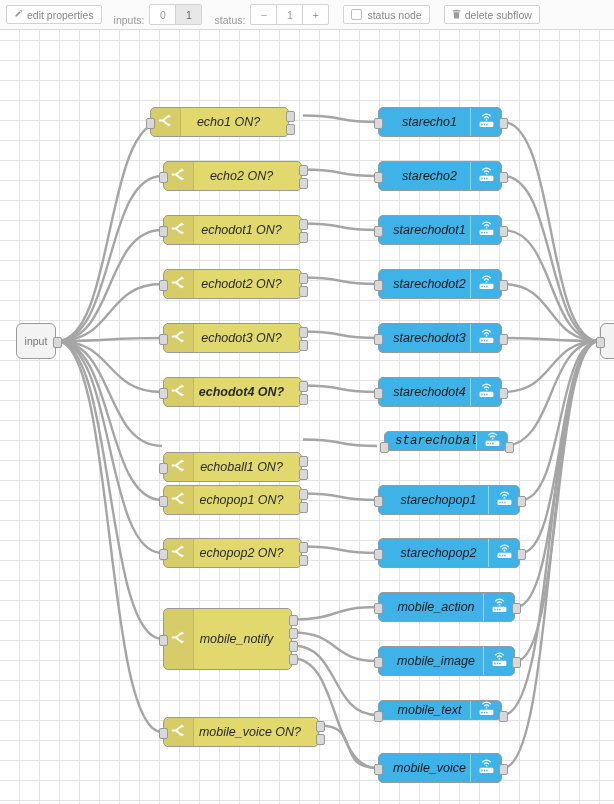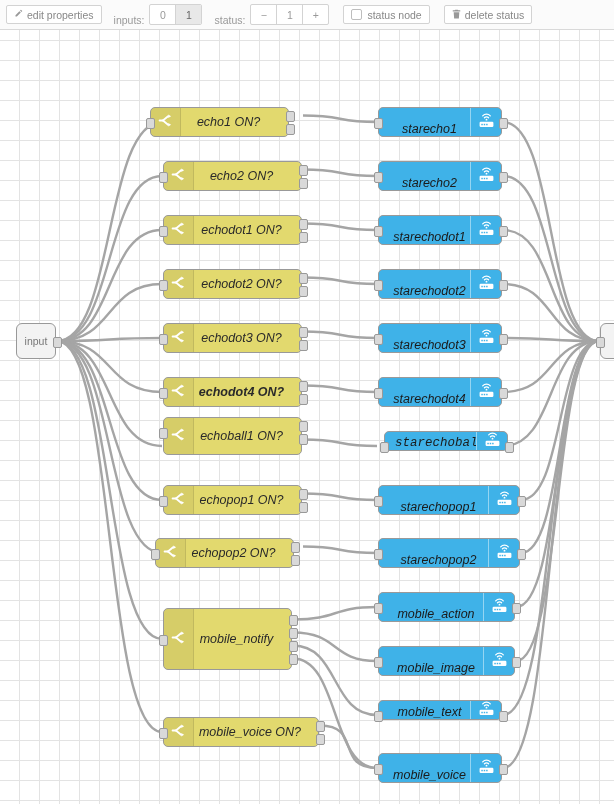--- a/index.html
+++ b/index.html
@@ -42,21 +42,21 @@
              text-align:center;white-space:nowrap;overflow:hidden;}
 
   
   .n-switch{background:#e2d96e;}
   .n-switch .icobox{width:29px;height:100%;border-right:1px solid rgba(0,0,0,.10);
         background:rgba(0,0,0,.05);border-radius:4px 0 0 4px;
         display:flex;align-items:center;justify-content:center;flex:0 0 29px;}
   .n-switch .lbl{padding-right:12px;}
 
   
-  .n-dev{background:#3fb2e8;align-items:flex-end;}
+  .n-dev{background:#3fb2e8;}
   .n-dev .lbl{color:#1b1b1b;padding-left:10px;}
   .n-dev .icobox{width:30px;height:100%;border-left:1px solid rgba(255,255,255,.45);
         display:flex;align-items:center;justify-content:center;flex:0 0 30px;}
 
   
   .n-end{background:#f3f3f3;border:1px solid #999;border-radius:6px;
          display:flex;align-items:center;justify-content:center;}
   .n-end .lbl{font-size:10.5px;font-style:normal;color:#777;}
 
   .port{position:absolute;width:9px;height:11px;background:#d9d9d9;
@@ -97,21 +97,21 @@
       <span>status node</span>
     </div>
 
     <span class="sp"></span>
     <div class="tb-btn">
       <span class="gl">
         <svg width="9" height="10" viewBox="0 0 14 16">
             <path fill="#999" d="M5 1h4l1 1h3v2H1V2h3zM2.5 5h9l-.7 10H3.2z"></path>
           </svg>
       </span>
-      <span>delete status</span>
+      <span>delete subflow</span>
     </div>
   </div>
 
   <div id="canvas">
     <svg id="wires">
         <path d="M57,311 C114.75,311 104.25,92 162,92" fill="none" stroke="#a5a5a5" stroke-width="2.4"></path>
         <path d="M57,311 C114.75,311 104.25,146 162,146" fill="none" stroke="#a5a5a5" stroke-width="2.4"></path>
         <path d="M57,311 C114.75,311 104.25,200 162,200" fill="none" stroke="#a5a5a5" stroke-width="2.4"></path>
         <path d="M57,311 C114.75,311 104.25,254 162,254" fill="none" stroke="#a5a5a5" stroke-width="2.4"></path>
         <path d="M57,311 C114.75,311 104.25,308 162,308" fill="none" stroke="#a5a5a5" stroke-width="2.4"></path>
@@ -245,21 +245,21 @@
                 </g>
                 <path fill="#fff" d="M13.2 3l3.4 2-3.4 2z"></path>
                 <path fill="#fff" d="M13.2 13l3.4 2-3.4 2z"></path>
               </svg></span>
           </div>
           <div class="lbl">echodot4 ON?</div>
           <div class="port" style="top: 9.5px; left: -5px;"></div>
           <div class="port" style="top: 3px; left: 135px;"></div>
           <div class="port" style="top: 16px; left: 135px;"></div>
         </div>
-        <div class="node n-switch" style="left: 163px; top: 387px; width: 139px; height: 38px;">
+        <div class="node n-switch" style="left: 163px; top: 422px; width: 139px; height: 30px;">
           <div class="icobox">
             <span><svg width="17" height="17" viewBox="0 0 20 20">
                 <g stroke="#fff" stroke-width="2.1" fill="none" stroke-linecap="round">
                   <path d="M3 10h4"></path>
                   <path d="M7 10l6-5"></path>
                   <path d="M7 10l6 5"></path>
                 </g>
                 <path fill="#fff" d="M13.2 3l3.4 2-3.4 2z"></path>
                 <path fill="#fff" d="M13.2 13l3.4 2-3.4 2z"></path>
               </svg></span>
@@ -279,21 +279,21 @@
                 </g>
                 <path fill="#fff" d="M13.2 3l3.4 2-3.4 2z"></path>
                 <path fill="#fff" d="M13.2 13l3.4 2-3.4 2z"></path>
               </svg></span>
           </div>
           <div class="lbl">echopop1 ON?</div>
           <div class="port" style="top: 9.5px; left: -5px;"></div>
           <div class="port" style="top: 3px; left: 135px;"></div>
           <div class="port" style="top: 16px; left: 135px;"></div>
         </div>
-        <div class="node n-switch" style="left: 155px; top: 508px; width: 139px; height: 30px;">
+        <div class="node n-switch" style="left: 163px; top: 508px; width: 139px; height: 30px;">
           <div class="icobox">
             <span><svg width="17" height="17" viewBox="0 0 20 20">
                 <g stroke="#fff" stroke-width="2.1" fill="none" stroke-linecap="round">
                   <path d="M3 10h4"></path>
                   <path d="M7 10l6-5"></path>
                   <path d="M7 10l6 5"></path>
                 </g>
                 <path fill="#fff" d="M13.2 3l3.4 2-3.4 2z"></path>
                 <path fill="#fff" d="M13.2 13l3.4 2-3.4 2z"></path>
               </svg></span>

